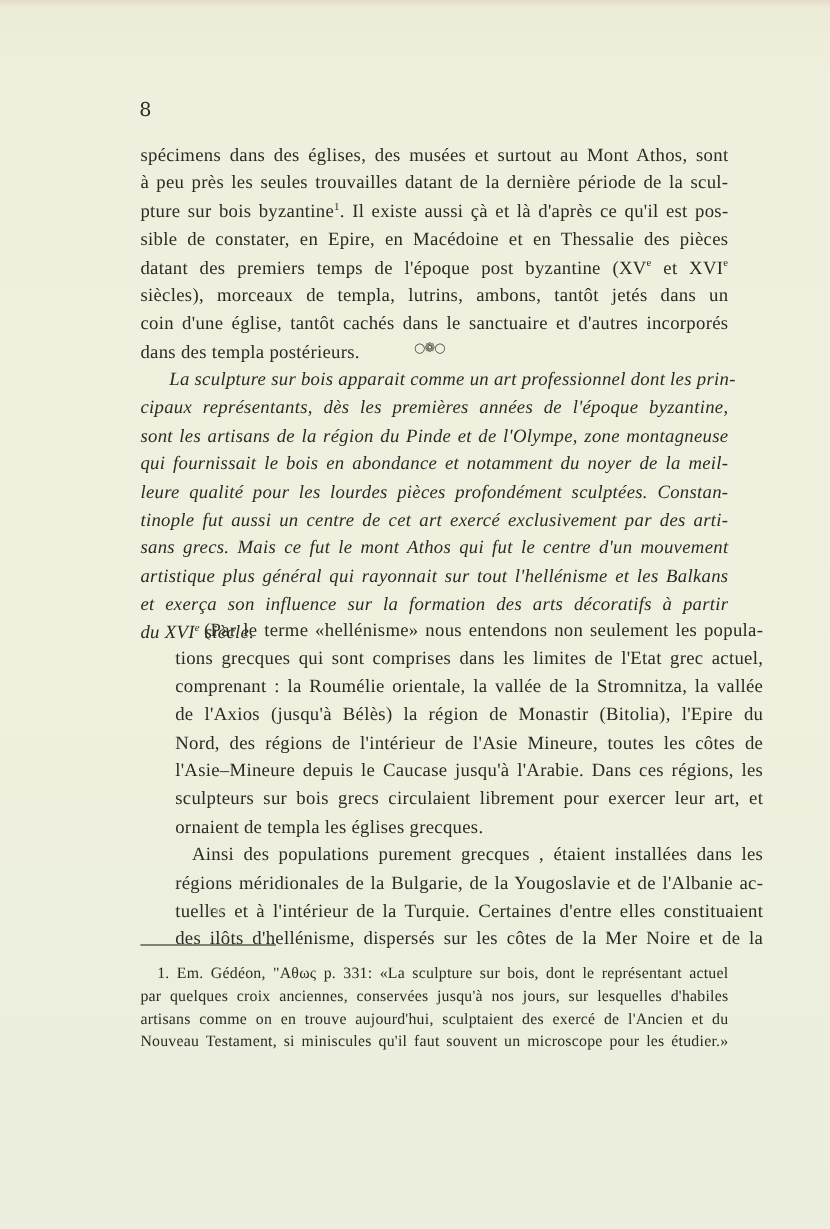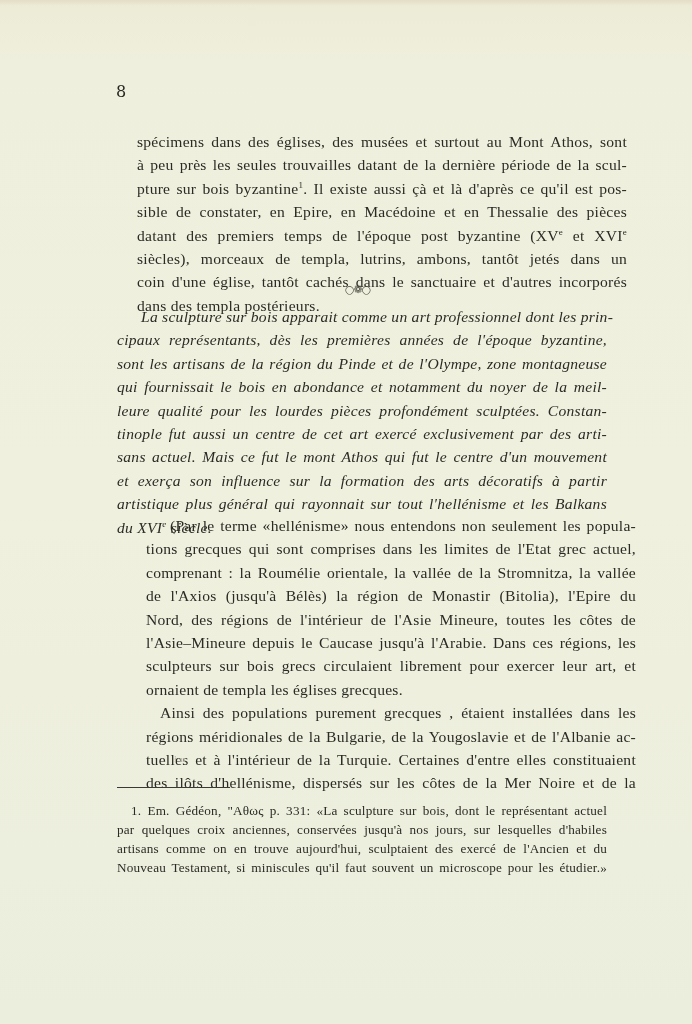--- a/index.html
+++ b/index.html
@@ -54,21 +54,21 @@
     .line.last {
       text-align-last: left;
     }
     .indent { padding-left: 24px; }
     .indent-sm { padding-left: 14px; }
     sup {
       font-size: 9px;
       line-height: 0;
       vertical-align: 6px;
     }
-    #para1 { top: 130px; margin-left: 20px; }
+    #para1 { top: 118px; }
     .ornament {
       position: absolute;
       left: 345px;
       top: 284px;
       font-size: 11px;
       line-height: 12px;
       color: #4a4a40;
       letter-spacing: -1px;
     }
     #para2 { top: 305px; font-style: italic; }
@@ -120,23 +120,23 @@
 
   <div class="ornament">○❁○</div>
 
   <div class="block" id="para2">
     <span class="line indent">La sculpture sur bois apparait comme un art professionnel dont les prin-</span>
     <span class="line">cipaux représentants, dès les premières années de l'époque byzantine,</span>
     <span class="line">sont les artisans de la région du Pinde et de l'Olympe, zone montagneuse</span>
     <span class="line">qui fournissait le bois en abondance et notamment du noyer de la meil-</span>
     <span class="line">leure qualité pour les lourdes pièces profondément sculptées. Constan-</span>
     <span class="line">tinople fut aussi un centre de cet art exercé exclusivement par des arti-</span>
-    <span class="line">sans actuel. Mais ce fut le mont Athos qui fut le centre d'un mouvement</span>
+    <span class="line">sans grecs. Mais ce fut le mont Athos qui fut le centre d'un mouvement</span>
+    <span class="line">artistique plus général qui rayonnait sur tout l'hellénisme et les Balkans</span>
     <span class="line">et exerça son influence sur la formation des arts décoratifs à partir</span>
-    <span class="line">artistique plus général qui rayonnait sur tout l'hellénisme et les Balkans</span>
     <span class="line last"><span>du XVI</span><sup>e</sup><span> siècle.</span></span>
   </div>
 
   <div class="block" id="para3">
     <span class="line indent">(Par le terme «hellénisme» nous entendons non seulement les popula-</span>
     <span class="line">tions grecques qui sont comprises dans les limites de l'Etat grec actuel,</span>
     <span class="line">comprenant : la Roumélie orientale, la vallée de la Stromnitza, la vallée</span>
     <span class="line">de l'Axios (jusqu'à Bélès) la région de Monastir (Bitolia), l'Epire du</span>
     <span class="line">Nord, des régions de l'intérieur de l'Asie Mineure, toutes les côtes de</span>
     <span class="line">l'Asie–Mineure depuis le Caucase jusqu'à l'Arabie. Dans ces régions, les</span>

